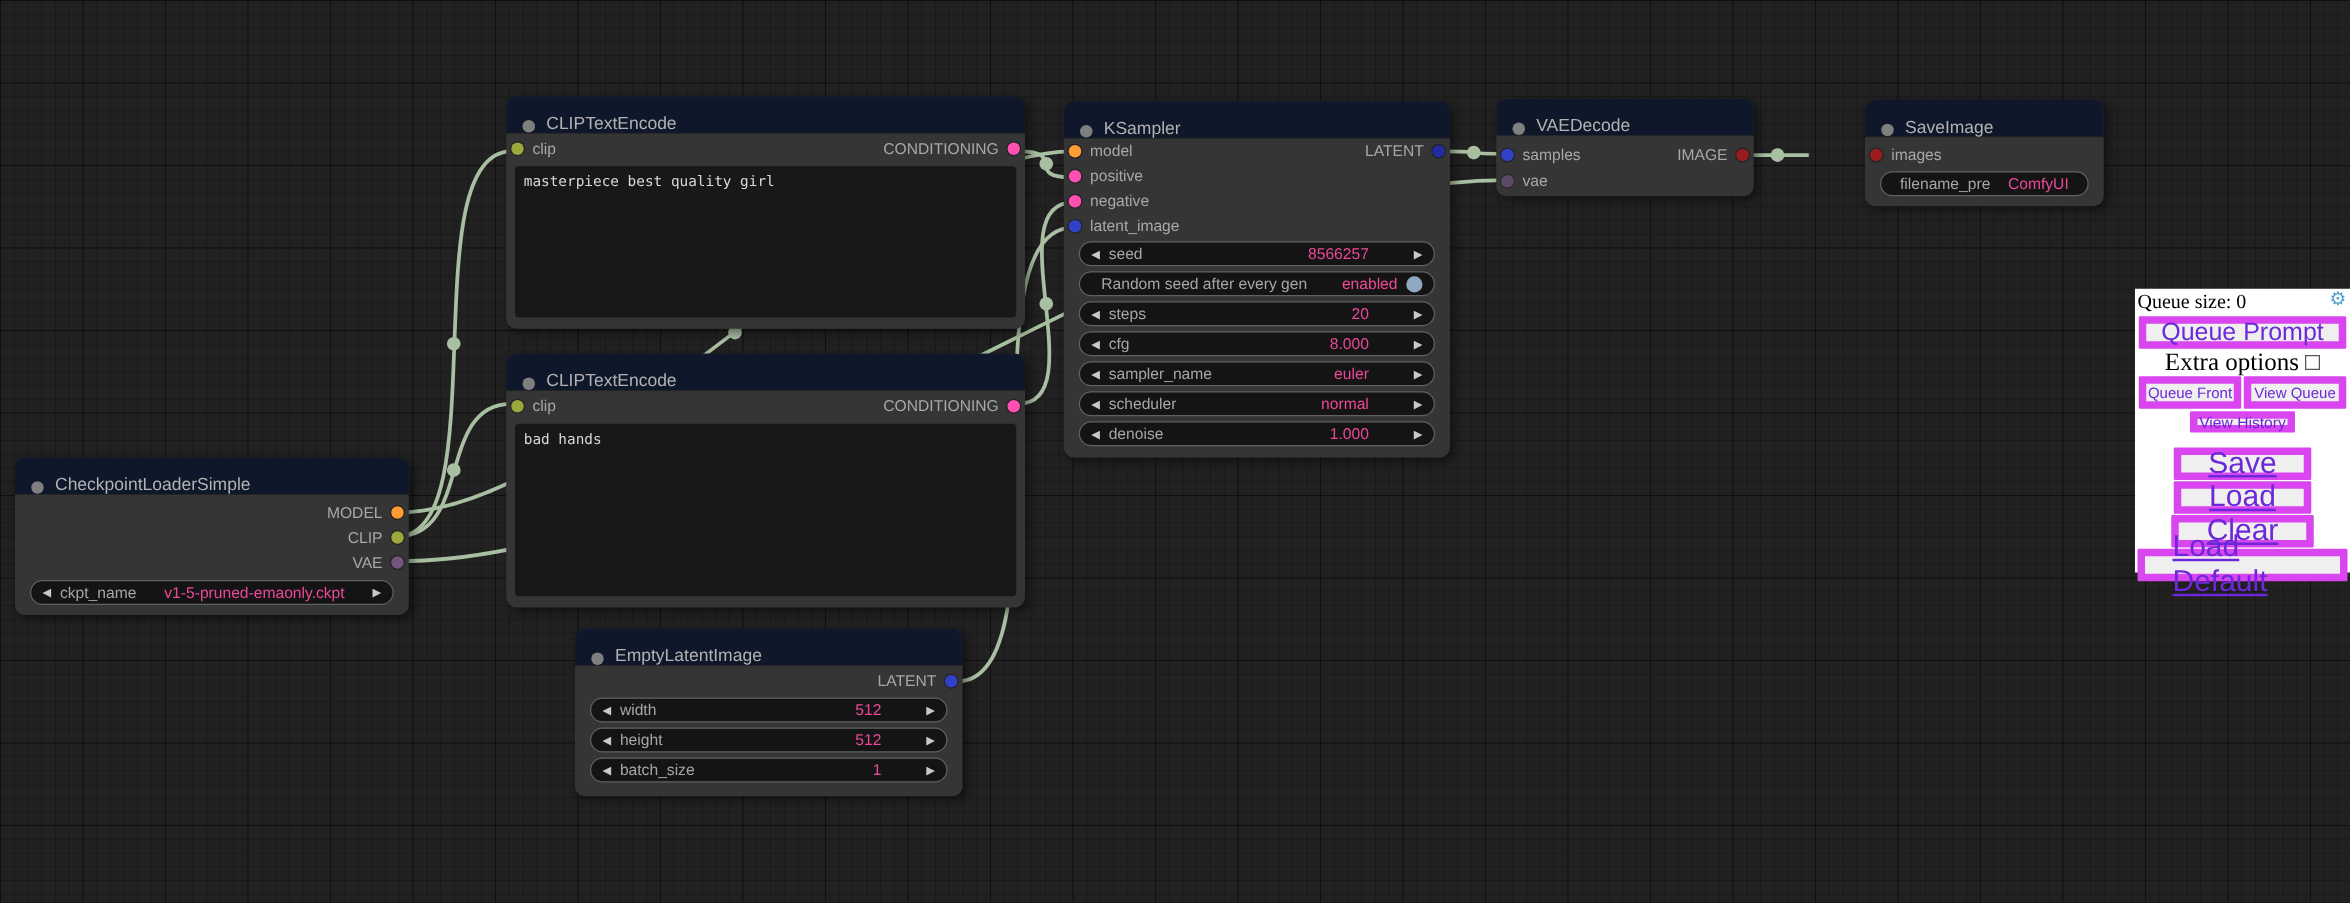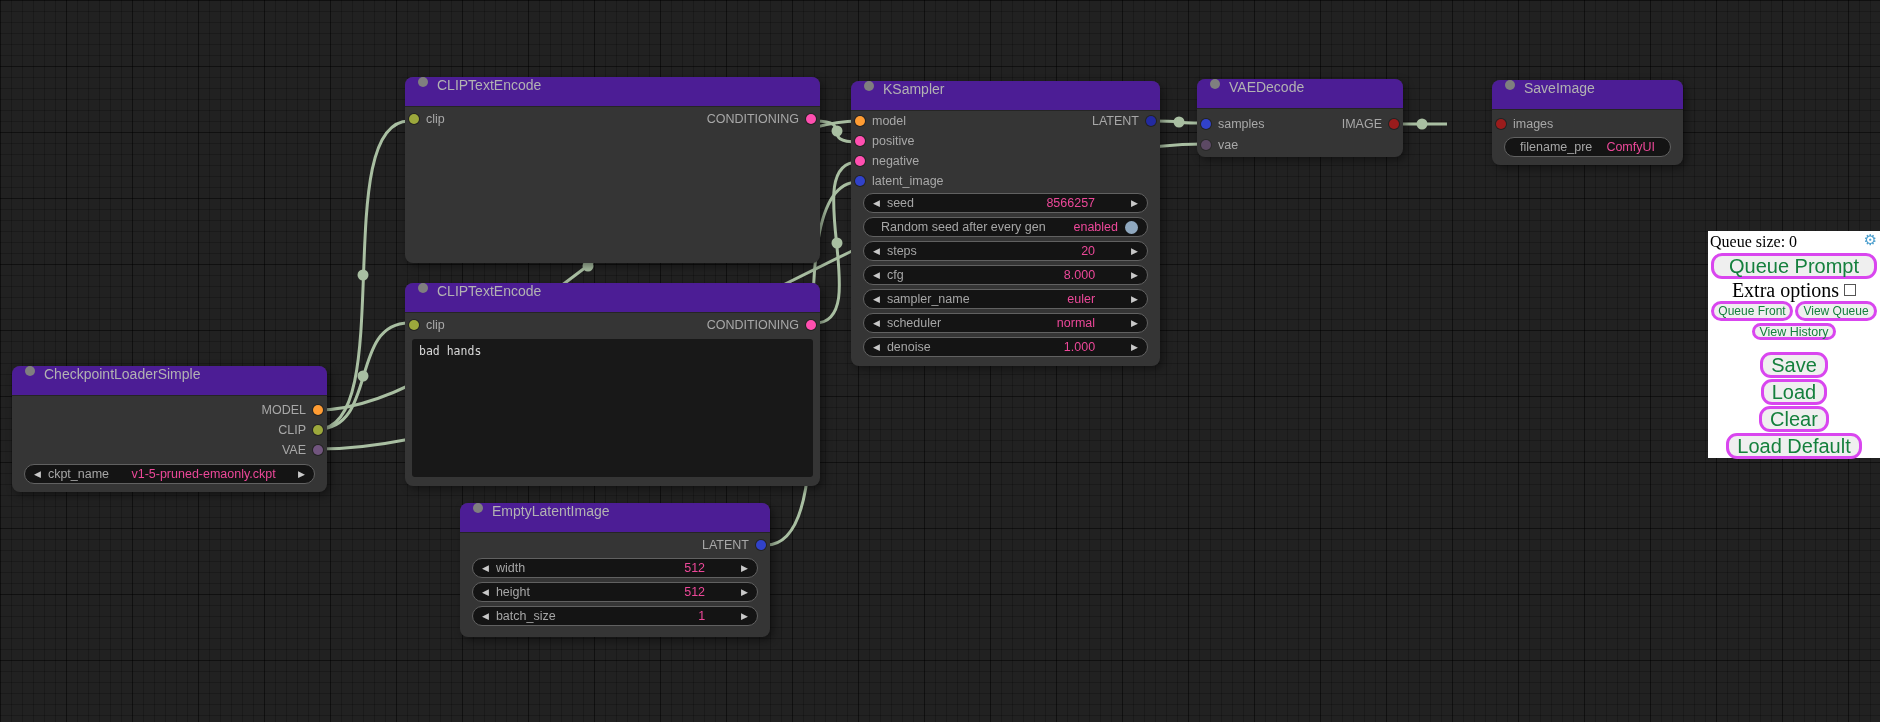--- a/index.html
+++ b/index.html
@@ -18,22 +18,22 @@
   svg#wires { position:absolute; left:0; top:0; z-index:0; }
   .wire { fill:none; stroke:#A9BFA2; stroke-width:3; }
   .wiredot { fill:#A9BFA2; }
 
   .node {
     position:absolute; z-index:1; background:#353535; border-radius:8px;
     box-shadow: 3px 3px 8px rgba(0,0,0,0.45);
     display:flex; flex-direction:column; color:#b5b5b5;
   }
   .titlebar {
-    height:30px; flex:0 0 30px; background:#4c1d95; border-radius:8px 8px 0 0;
-    display:flex; align-items:flex-start; gap:9px; padding:0 13px;
+    height:30px; flex:0 0 30px; background:#0f172a; border-radius:8px 8px 0 0;
+    display:flex; align-items:flex-end; gap:9px; padding:0 13px;
     border-bottom:1px solid #252525; font-size:14px; color:#b2b2b2;
   }
   .tdot { width:10px; height:10px; border-radius:50%; background:#7f7f7f; flex:0 0 10px; }
   .iorow {
     display:flex; align-items:center; justify-content:space-between;
     padding:0 4px; font-size:12.5px; color:#a8a8a8;
   }
   .h20 { height:20px; flex:0 0 20px; }
   .h24 { height:24px; flex:0 0 24px; }
   .h21 { height:21px; flex:0 0 21px; }
@@ -68,32 +68,32 @@
   
   #menu {
     position:absolute; z-index:2; left:1708px; top:231px; width:172px; height:227px;
     background:#ffffff; color:#000; padding:2px 2px 4px 2px;
     display:flex; flex-direction:column; align-items:center;
   }
   .qsize-row { width:100%; display:flex; align-items:center; justify-content:flex-start; position:relative;
     font-family:"Liberation Serif", serif; font-size:16px; height:19px; }
   .gear { position:absolute; right:1px; top:0; font-size:15px; color:#4C9FCE; cursor:pointer; line-height:1; }
   .mbtn {
-    font-family:"Liberation Sans", sans-serif; background:#efefef; color:#15803d;
-    border:3px solid #d946ef; border-radius:11px; display:flex; align-items:center; justify-content:center;
+    font-family:"Liberation Sans", sans-serif; background:#efefef; color:#6d28d9;
+    border:6px solid #d946ef; border-radius:1px; display:flex; align-items:center; justify-content:center;
   }
   #queue-prompt { width:166px; height:26px; font-size:20px; margin:2px 0 1px 0; }
   .extra-row { display:flex; align-items:center; gap:5px; height:20px;
     font-family:"Liberation Serif", serif; font-size:20px; }
   .checkbox { width:12px; height:12px; border:1px solid #555; background:#fff; }
   .btn-pair { width:166px; display:flex; gap:2px; height:30px; margin-top:1px; }
   .btn-pair .mbtn { flex:1; font-size:12px; }
   #view-history { width:84px; height:17px; font-size:12.5px; margin-top:2px; }
   .big-btns { display:flex; flex-direction:column; align-items:center; gap:1px; margin-top:12px; }
-  .big-btns .mbtn { font-size:20px; padding:1px 8px; height:26px; }
+  .big-btns .mbtn { font-size:24px; padding:1px 22px; height:26px;text-decoration:underline; }
 </style>
 </head>
 <body>
 
 <div id="canvas">
 
   <svg id="wires" width="1880" height="722">
     <path class="wire" d="M318,429 C398,429 329,121 409,121"></path>
     <path class="wire" d="M318,429 C378,429 349,323 409,323"></path>
     <path class="wire" d="M318,410 C478,410 698,121 858,121"></path>
@@ -159,20 +159,21 @@
     <div class="iorow h24">
       <span class="port">
         <i class="pdot c-clip"></i>
         <span>clip</span>
         </span>
       <span class="port">
         <span>CONDITIONING</span>
         <i class="pdot c-cond"></i>
         </span>
     </div>
+    <div class="prompt-text">masterpiece best quality girl</div>
   </div>
 
   <div class="node" style="left:405px; top:283px; width:415px; height:203px;">
     <div class="titlebar">
       <span class="tdot"></span>
       <span>CLIPTextEncode</span>
     </div>
     <div class="iorow h24">
       <span class="port">
         <i class="pdot c-clip"></i>

